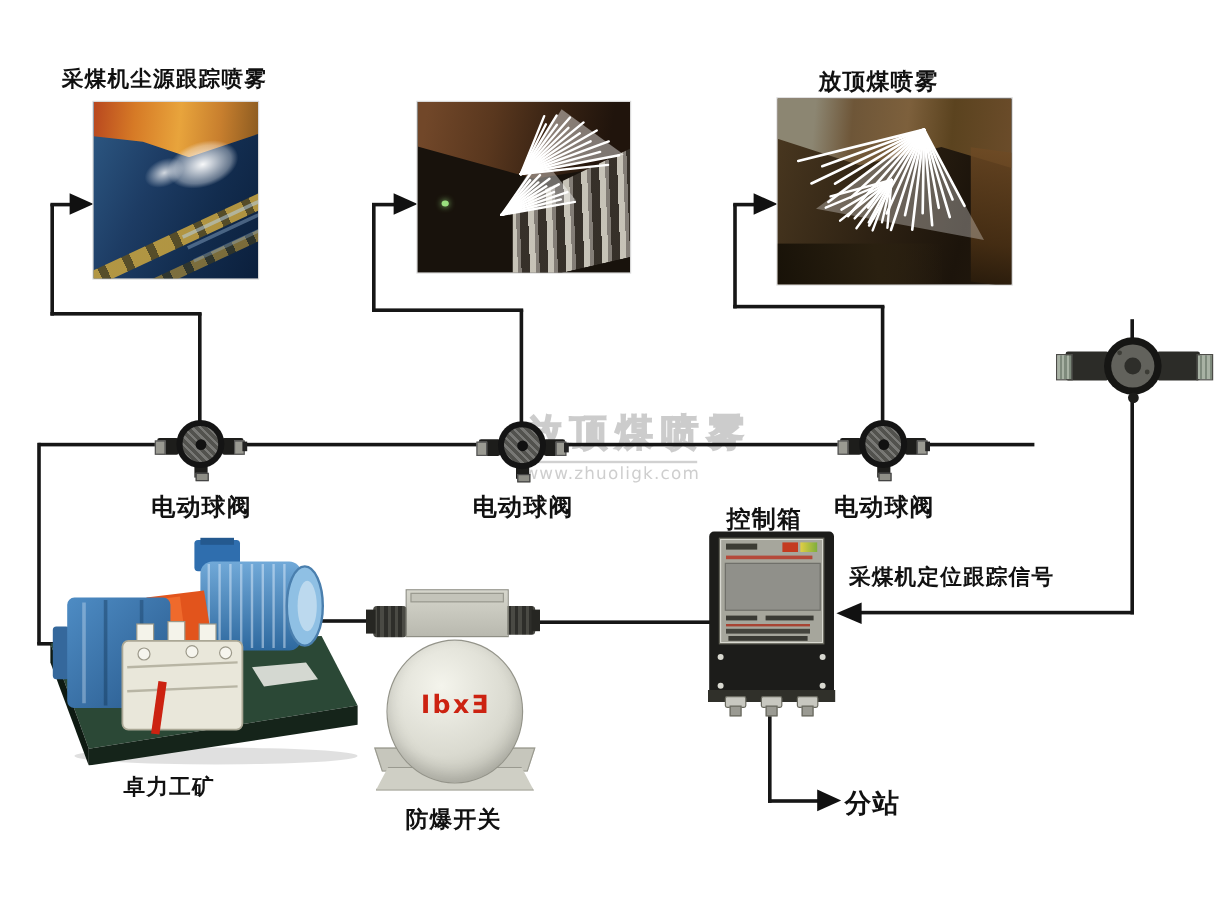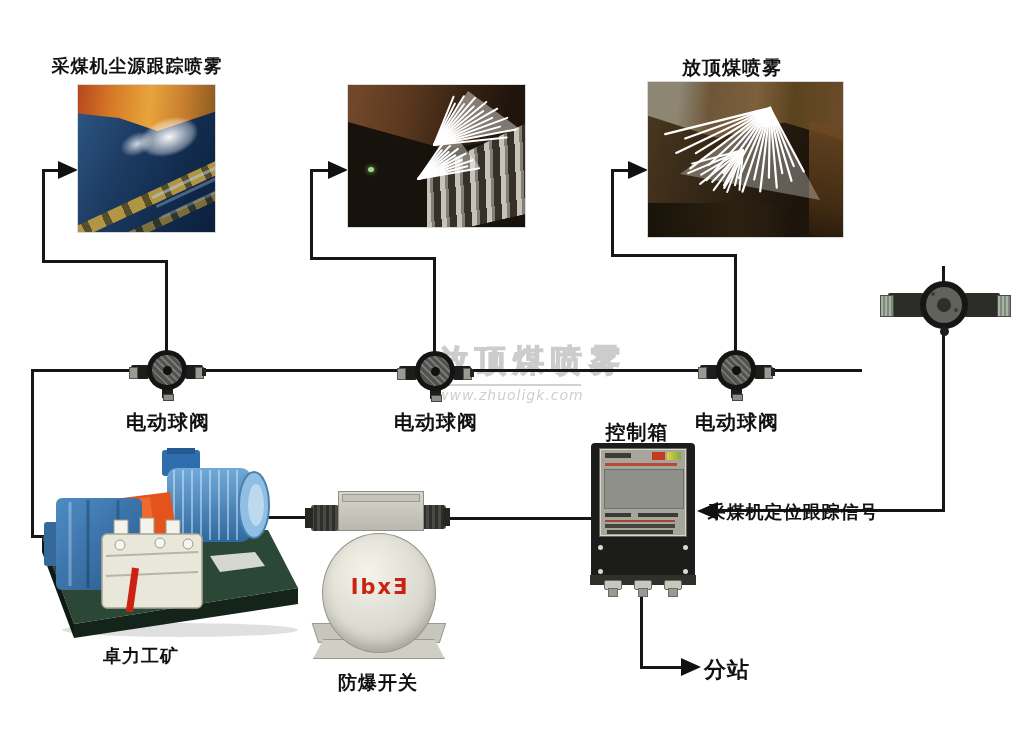--- a/index.html
+++ b/index.html
@@ -13,21 +13,21 @@
   .ln{position:absolute;background:#161616;}
   .arr-r{position:absolute;width:0;height:0;border-top:9px solid transparent;
          border-bottom:9px solid transparent;border-left:20px solid #111;}
   .arr-l{position:absolute;width:0;height:0;border-top:9px solid transparent;
          border-bottom:9px solid transparent;border-right:21px solid #111;}
   
   .wm{position:absolute;left:437px;top:340px;color:#cdcdcd;opacity:.85;}
   .wm .brand{font-size:31px;font-weight:bold;letter-spacing:7px;color:rgba(250,250,250,.25);
              -webkit-text-stroke:1.4px #c4c4c4;}
   .wm .rule{width:142px;height:2px;background:#c9c9c9;margin:2px 0 1px 2px;}
-  .wm .url{font-size:14px;letter-spacing:1px;color:#c6c6c6;font-style:italic;}
+  .wm .url{font-size:14px;letter-spacing:1px;color:#c6c6c6;}
   
   .photo{position:absolute;overflow:hidden;box-shadow:0 0 0 1px #d9d9d9;}
   .photo>*{position:absolute;}
   #photo1{left:78px;top:85px;width:137px;height:147px;
     background:linear-gradient(115deg,#2e5a85 0%,#1d3c64 38%,#122c4e 68%,#0b1f3c 100%);}
   .p1-top{left:0;top:0;width:100%;height:46px;
     background:linear-gradient(95deg,#b8471f 0%,#d67a26 25%,#e8a43c 52%,#c87f2e 76%,#8a5a20 100%);
     clip-path:polygon(0 0,100% 0,100% 58%,58% 100%,30% 72%,0 62%);}
   .p1-spray{left:52px;top:28px;width:78px;height:48px;transform:rotate(-18deg);
     background:radial-gradient(closest-side,rgba(255,255,255,.97),rgba(255,255,255,.35) 62%,transparent 78%);}
@@ -341,21 +341,21 @@
     <div class="cb-screw" style="left:93px;top:126px;position:absolute"></div>
     <div class="cb-flange"></div>
     <div class="cb-glandnut" style="left:14px;top:137px;position:absolute"></div>
     <div class="cb-glandnut" style="left:44px;top:137px;position:absolute"></div>
     <div class="cb-glandnut" style="left:74px;top:137px;position:absolute"></div>
     <div class="cb-glandstem" style="left:18px;top:145px;position:absolute"></div>
     <div class="cb-glandstem" style="left:48px;top:145px;position:absolute"></div>
     <div class="cb-glandstem" style="left:78px;top:145px;position:absolute"></div>
   </div>
 
-  <div class="lbl" style="left:793px;top:500px">采煤机定位跟踪信号</div>
+  <div class="lbl" style="left:793px;top:469px">采煤机定位跟踪信号</div>
   <div class="lbl s21" style="left:727px;top:655px">分站</div>
 
   <svg style="position:absolute;left:40px;top:448px" width="260" height="190" viewBox="0 0 260 190">
     <defs>
       <linearGradient id="mblue" x1="0" y1="0" x2="0" y2="1">
         <stop offset="0" stop-color="#71a9d8"></stop>
           <stop offset="1" stop-color="#2e699f"></stop>
       </linearGradient>
       <linearGradient id="gblue" x1="0" y1="0" x2="1" y2="1">
         <stop offset="0" stop-color="#4e8cc4"></stop>

